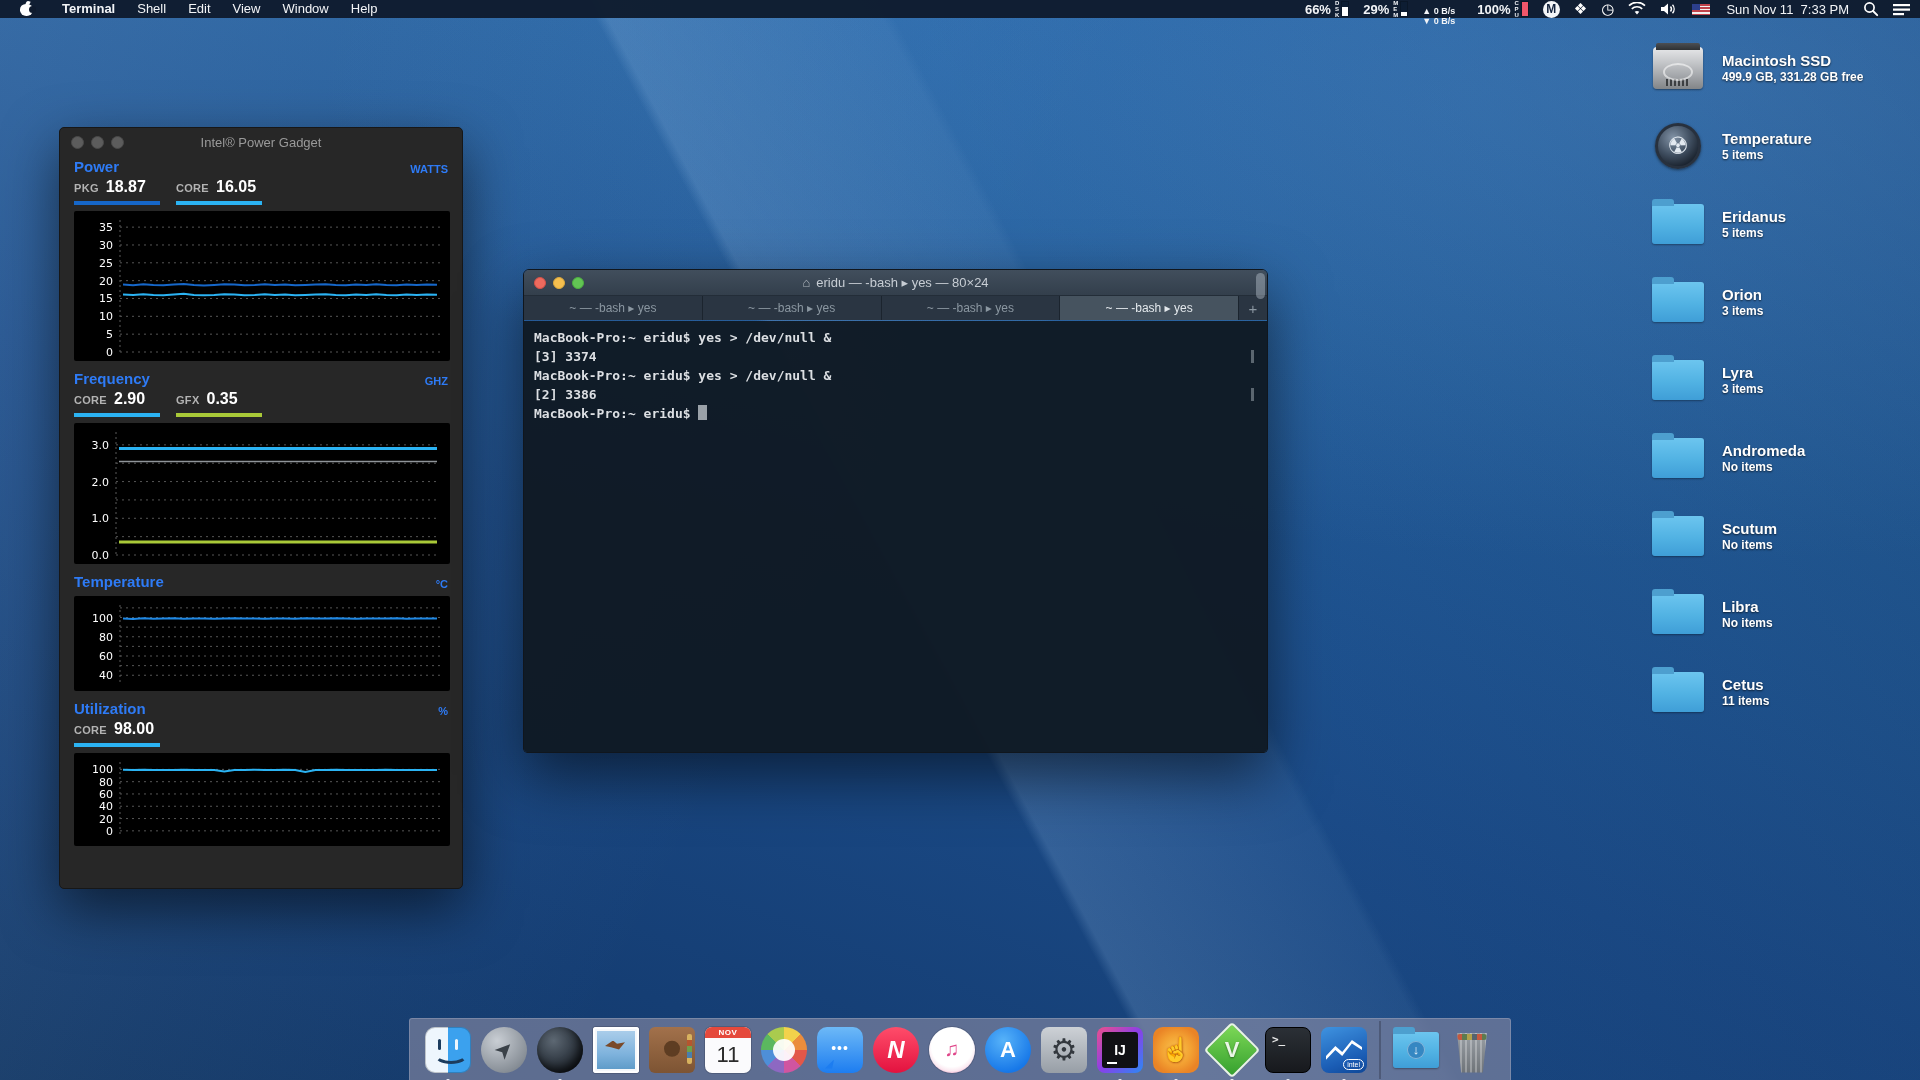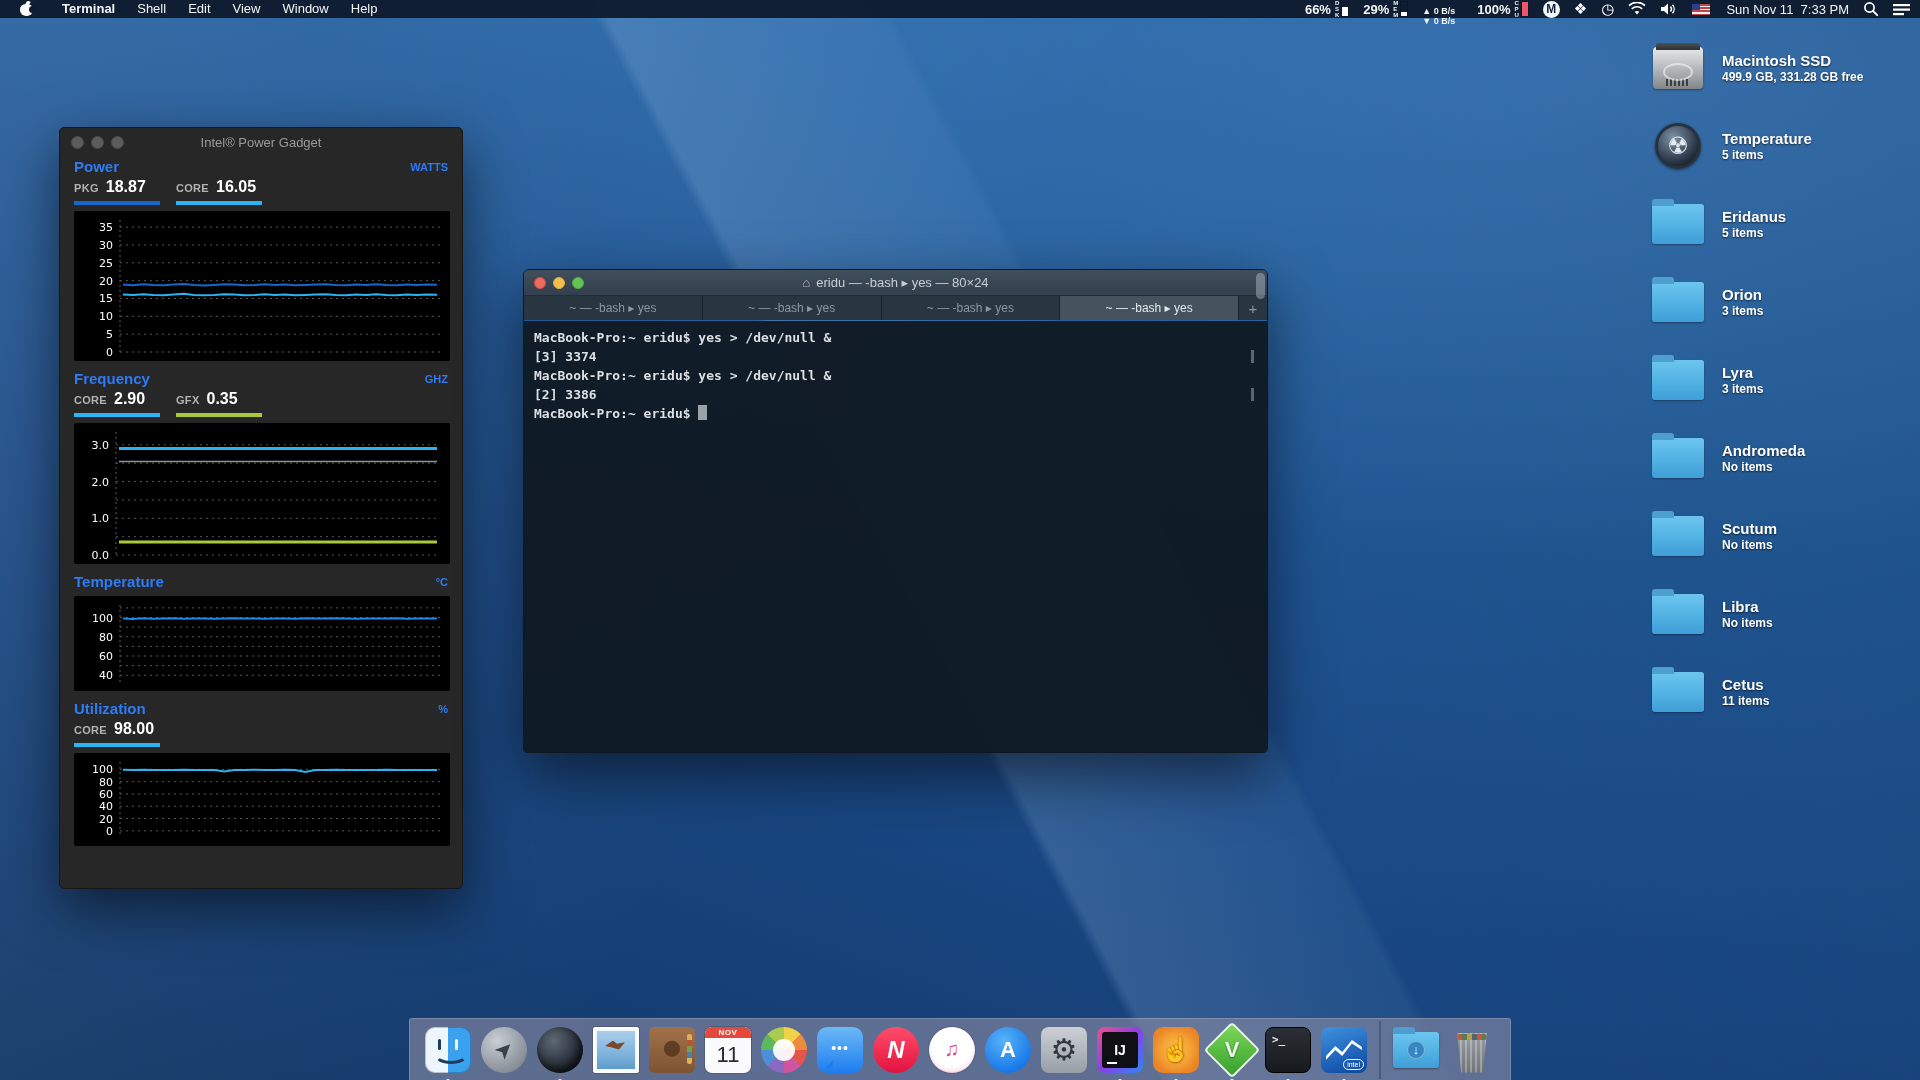--- a/index.html
+++ b/index.html
@@ -52,21 +52,21 @@
   
   #pg-window { position:absolute; left:59px; top:79px; width:404px; height:762px;
     background:#272727; border-radius:5px; border:1px solid #171717;
     box-shadow:0 20px 55px rgba(0,0,0,0.55); z-index:10;margin-top:48px; }
   #pg-titlebar { height:28px; position:relative; display:flex; align-items:center; justify-content:center; }
   .pg-lights { position:absolute; left:11px; top:8px; display:flex; gap:7px; }
   .pg-light { width:13px; height:13px; border-radius:50%; background:#5c5c5c; border:1px solid #4a4a4a; }
   #pg-title { color:#9a9a9a; font-size:13px; }
   .pg-body { padding:2px 14px 0 14px; }
   .pg-section { margin-bottom:9px; }
-  .pg-header { display:flex; justify-content:space-between; align-items:center; }
+  .pg-header { display:flex; justify-content:space-between; align-items:flex-end; }
   .pg-sec-title { color:#2e7bf6; font-size:15px; font-weight:bold; }
   .pg-unit { color:#2e7bf6; font-size:11px; font-weight:bold; }
   .pg-metrics { margin-top:3px; }
   .metric { display:inline-block; margin-right:16px; padding-bottom:5px; border-bottom:4px solid #888; min-width:86px; }
   .metric .mlabel { color:#b3b3b3; font-size:11px; font-weight:bold; letter-spacing:.3px; }
   .metric .mvalue { color:#fff; font-size:16px; font-weight:bold; margin-left:7px; }
   .pg-chart { background:#000; border-radius:2px; margin-top:6px; position:relative; width:376px; }
   #chart-power { height:150px; }
   #chart-frequency { height:141px; }
   #chart-temperature { height:95px; }

